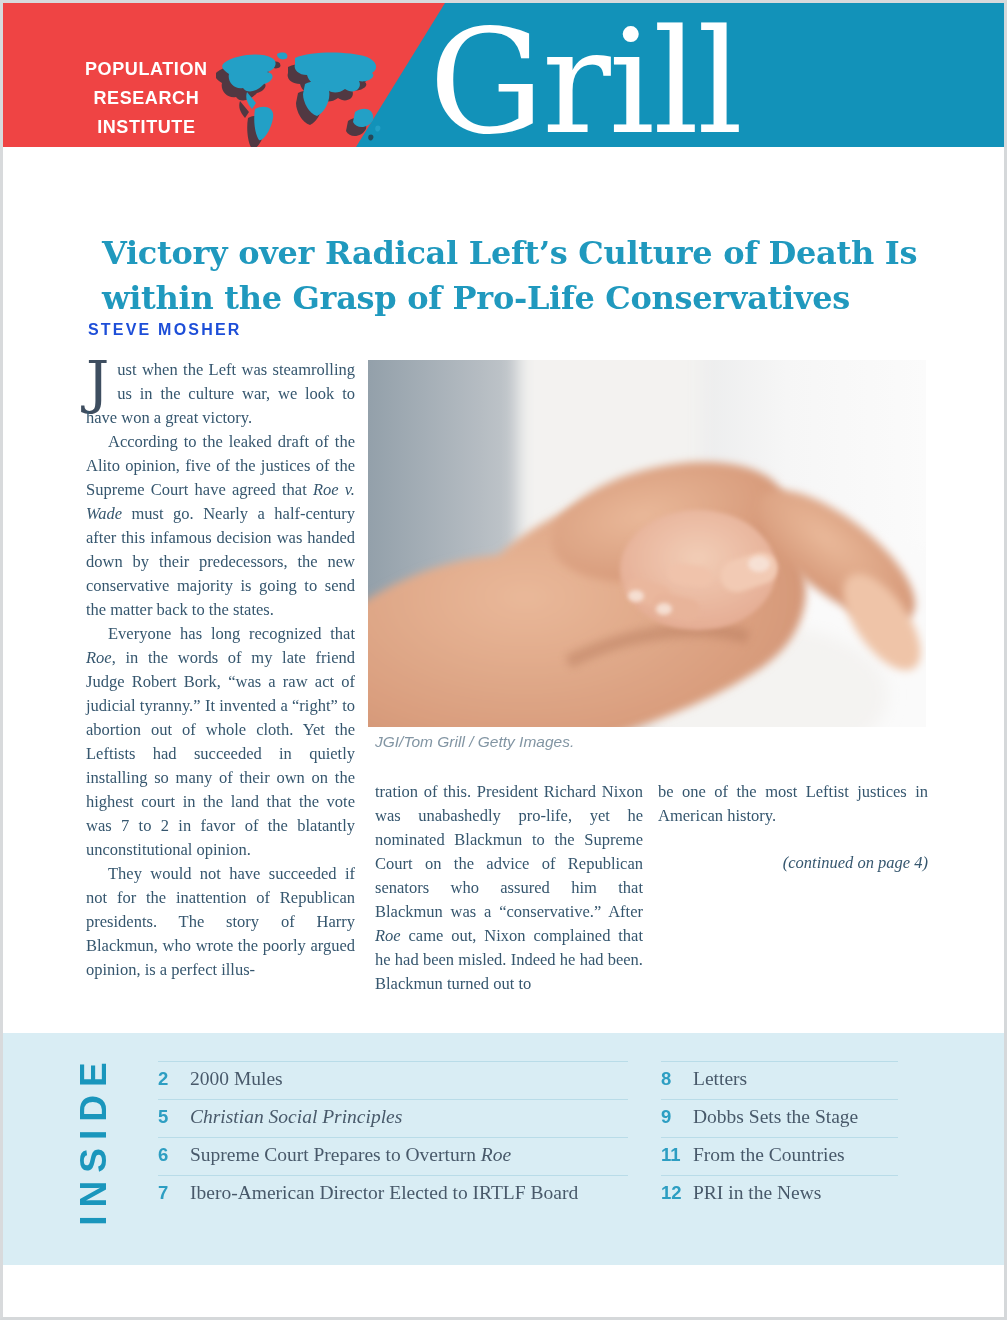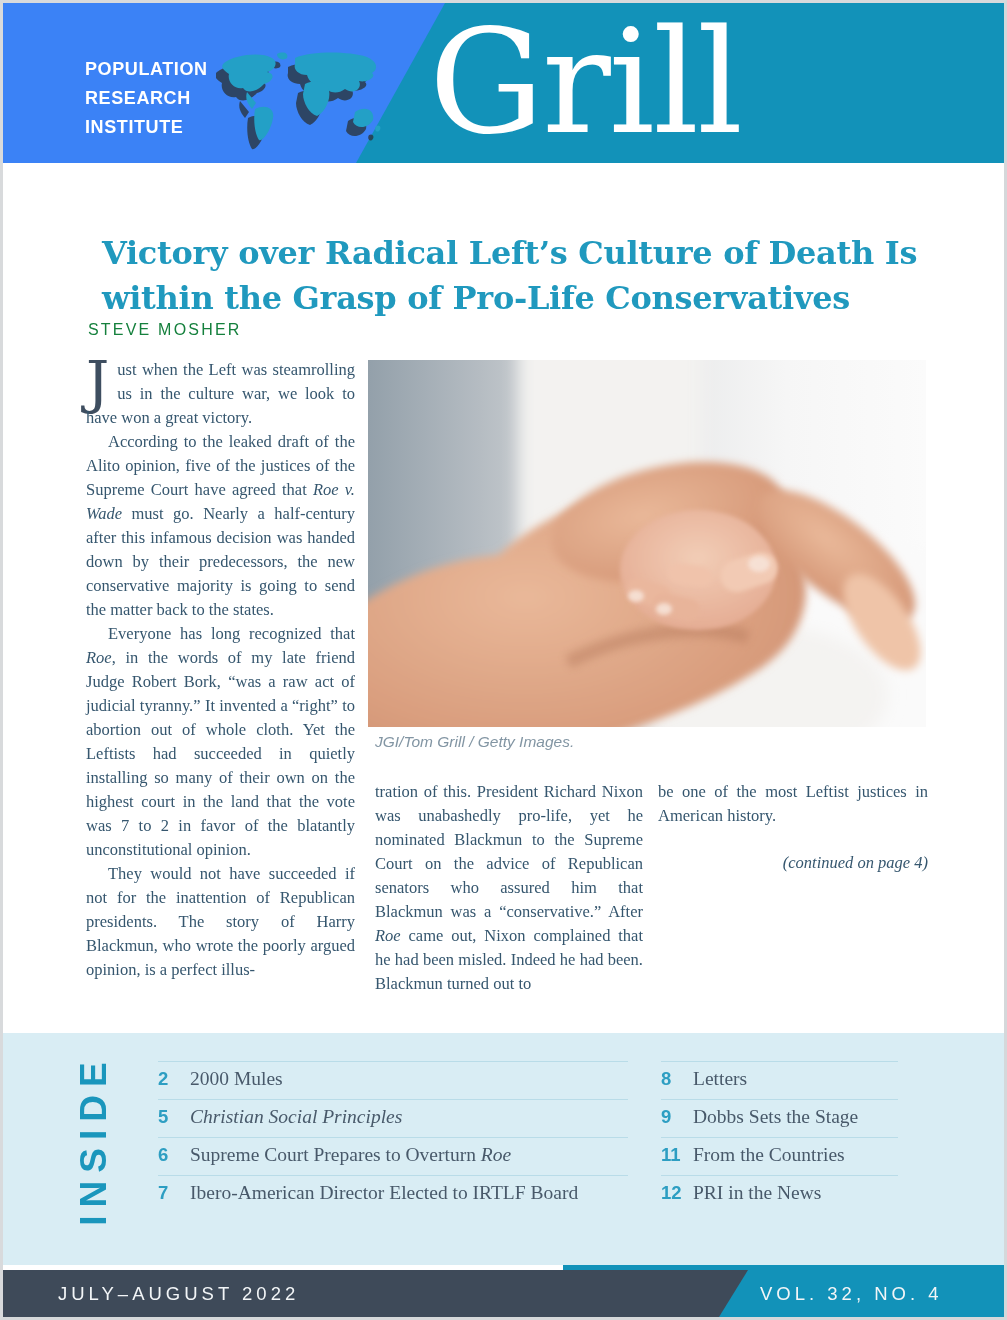--- a/index.html
+++ b/index.html
@@ -1,34 +1,34 @@
 <!DOCTYPE html>
 <html><head>
 <meta charset="utf-8">
 <style>
   html,body{margin:0;padding:0;background:#fff;}
   .page{position:relative;width:1007px;height:1320px;background:#ffffff;overflow:hidden;
         font-family:"Liberation Serif",serif;box-sizing:border-box;
         border-left:3px solid #d8dadc;border-top:3px solid #d8dadc;border-right:3px solid #d5d8da;border-bottom:3px solid #d5d8da;}
 
   
-  .masthead{position:absolute;left:0;top:0;width:1001px;height:160px;background:#3b82f6;overflow:hidden;}
+  .masthead{position:absolute;left:0;top:0;width:1001px;height:144px;background:#ef4444;overflow:hidden;text-align:center;}
   .masthead-teal{position:absolute;left:0;top:0;width:100%;height:100%;background:#1292b9;
         clip-path:polygon(442px 0,100% 0,100% 100%,353px 100%);}
   .org{position:absolute;left:82px;top:52px;color:#ffffff;font-family:"Liberation Sans",sans-serif;
         font-size:18px;font-weight:bold;letter-spacing:.6px;line-height:29px;}
   .world-map{position:absolute;left:213px;top:46px;width:168px;height:104px;}
   .review-title{position:absolute;left:426px;top:4px;color:#ffffff;font-family:"DejaVu Serif",serif;
         font-size:144px;line-height:150px;letter-spacing:-2px;}
 
   
   .headline{position:absolute;left:83px;top:212px;margin:16px;color:#2099be;font-family:"DejaVu Serif",serif;
         font-weight:bold;font-size:32px;line-height:45px;letter-spacing:-.3px;white-space:nowrap;}
-  .byline{position:absolute;left:85px;top:318px;color:#15803d;font-family:"Liberation Sans",sans-serif;
-        font-size:16px;letter-spacing:2.2px;}
+  .byline{position:absolute;left:85px;top:318px;color:#1d4ed8;font-family:"Liberation Sans",sans-serif;
+        font-size:16px;letter-spacing:2.2px;font-weight:bold;}
   .col{position:absolute;top:355px;font-size:16.5px;line-height:24px;color:#35566e;text-align:justify;}
   .col p{margin:0;}
   .col p.indent{text-indent:22px;}
   .col1{left:83px;width:269px;}
   .col2{left:372px;top:777px;width:268px;}
   .col3{left:655px;top:777px;width:270px;}
   .dropcap{float:left;font-family:"DejaVu Serif",serif;font-size:58px;line-height:44px;height:46px;
         padding:2px 8px 0 0;color:#3e4e60;}
   .continued{margin-top:23px !important;text-align:right;font-style:italic;}
   .photo{position:absolute;left:365px;top:357px;width:558px;height:367px;overflow:hidden;background:#e8e9ea;}
@@ -209,22 +209,14 @@
         <span class="toc-num">11</span>
         <span class="toc-title">From the Countries</span>
       </div>
       <div class="toc-item">
         <span class="toc-num">12</span>
         <span class="toc-title">PRI in the News</span>
       </div>
     </div>
   </section>
 
-  <footer class="footer">
-    <div class="footer-teal-lip"></div>
-    <div class="footer-band">
-      <div class="footer-teal"></div>
-      <div class="footer-date">JULY–AUGUST 2022</div>
-      <div class="footer-vol">VOL. 32, NO. 4</div>
-    </div>
-  </footer>
 
 </div>
 
 </body></html>

